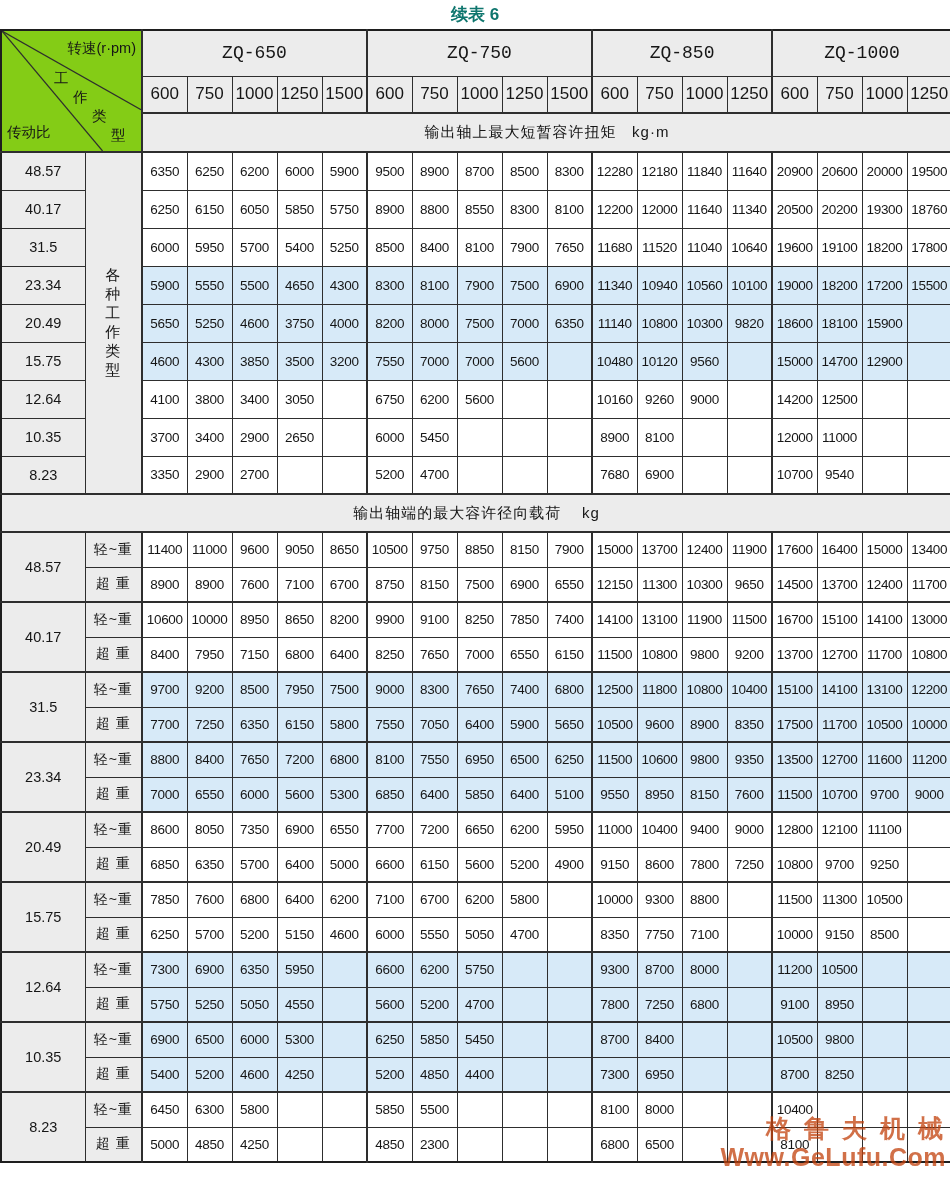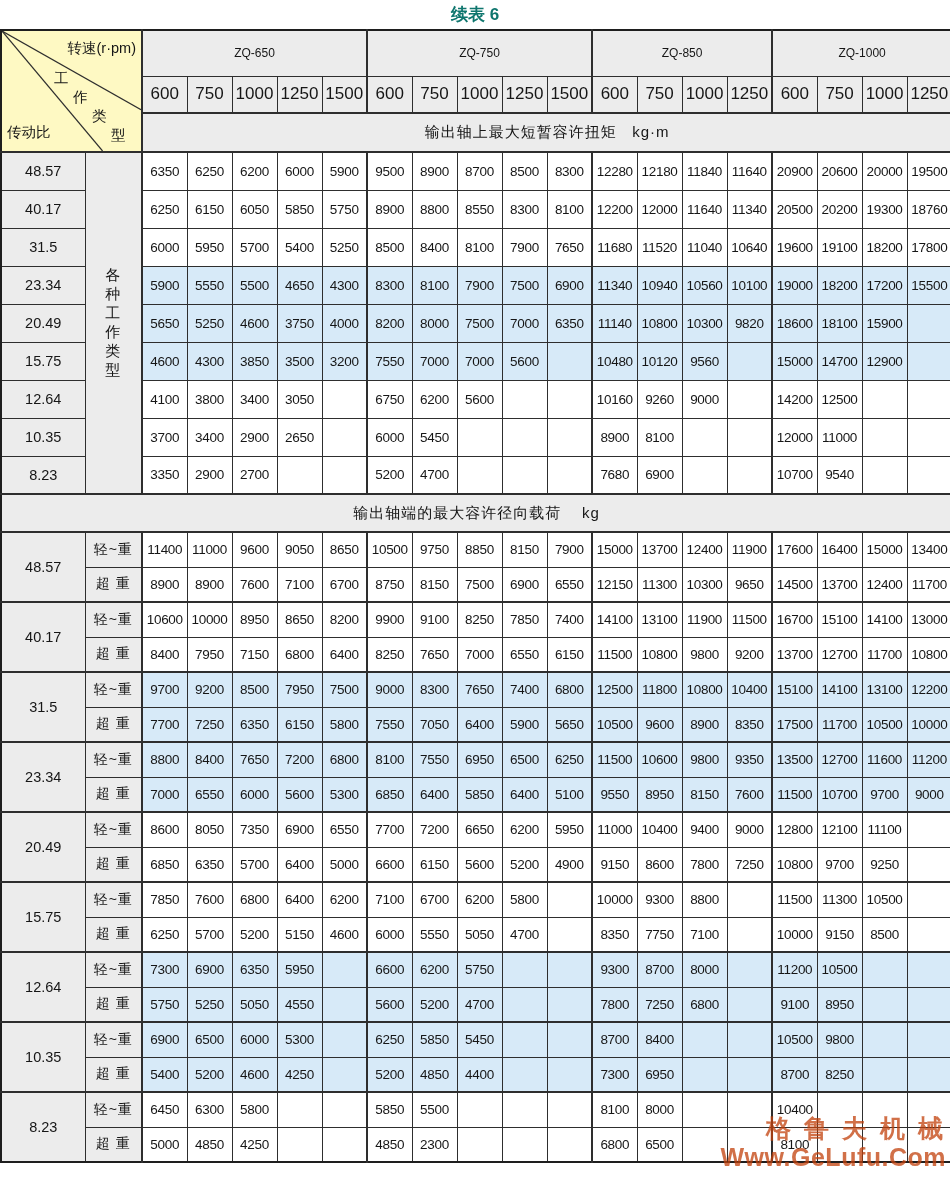--- a/index.html
+++ b/index.html
@@ -5,31 +5,31 @@
   * { box-sizing: border-box; }
   html,body { margin:0; padding:0; background:#fff; }
   body { width:950px; height:1180px; font-family:"Liberation Sans","DejaVu Sans",sans-serif; }
   .page { position:relative; width:950px; height:1180px; overflow:hidden; }
   .title { height:29px; line-height:30px; text-align:center; font-size:17px; font-weight:600; color:#0f766e; }
   table { border-collapse:collapse; table-layout:fixed; width:949px; border:2px solid #1e1e1e; }
   td,th { border:1px solid #2e2e2e; padding:0; text-align:center; vertical-align:middle; font-weight:normal; color:#161616; overflow:hidden; }
   .hdr { background:#ececec; }
   .num { font-size:13.5px; letter-spacing:-0.3px; background:#ffffff; }
   tr.hl .num { background:#d7eaf8; }
-  .model { font-size:12px; }
+  .model { font-size:18px;font-family:Liberation Mono, monospace; }
   .speed { font-size:17px; }
   .banner { font-size:15px; white-space:pre; letter-spacing:1px; }
   .ratio { font-size:14.5px; }
   .wt { font-size:14px; letter-spacing:1px; }
   .gs { border-left-width:2px; }
   .thick-top { border-top-width:2px; }
   .banner-cell { border-top-width:2px; border-bottom-width:2px; }
   tr.r-model { height:46px; } tr.r-speed { height:37px; } tr.r-banner1 { height:39px; }
   tr.torque { height:38px; } tr.r-banner2 { height:38px; } tr.radial { height:35px; }
-  .diag { position:relative; background:#fef9c3; border-right-width:2px; }
+  .diag { position:relative; background:#84cc16; border-right-width:2px; }
   .diag svg { position:absolute; left:0; top:0; width:100%; height:100%; }
   .diag svg line { stroke:#2e2e2e; stroke-width:1.2; }
   .diag .lbl { position:absolute; font-size:14.5px; color:#161616; white-space:nowrap; }
   .vert { display:flex; flex-direction:column; justify-content:space-between; align-items:center; height:100%; padding:42px 0; font-size:15px; }
   .watermark { position:absolute; right:4px; top:1114px; text-align:right; color:#c2410c; opacity:0.75; font-weight:bold; line-height:1.15; pointer-events:none; }
   .wm1 { font-size:25px; letter-spacing:13px; margin-right:-10px; }
   .wm2 { font-size:25px; letter-spacing:0.5px; }
 </style>
 </head>
 <body>

